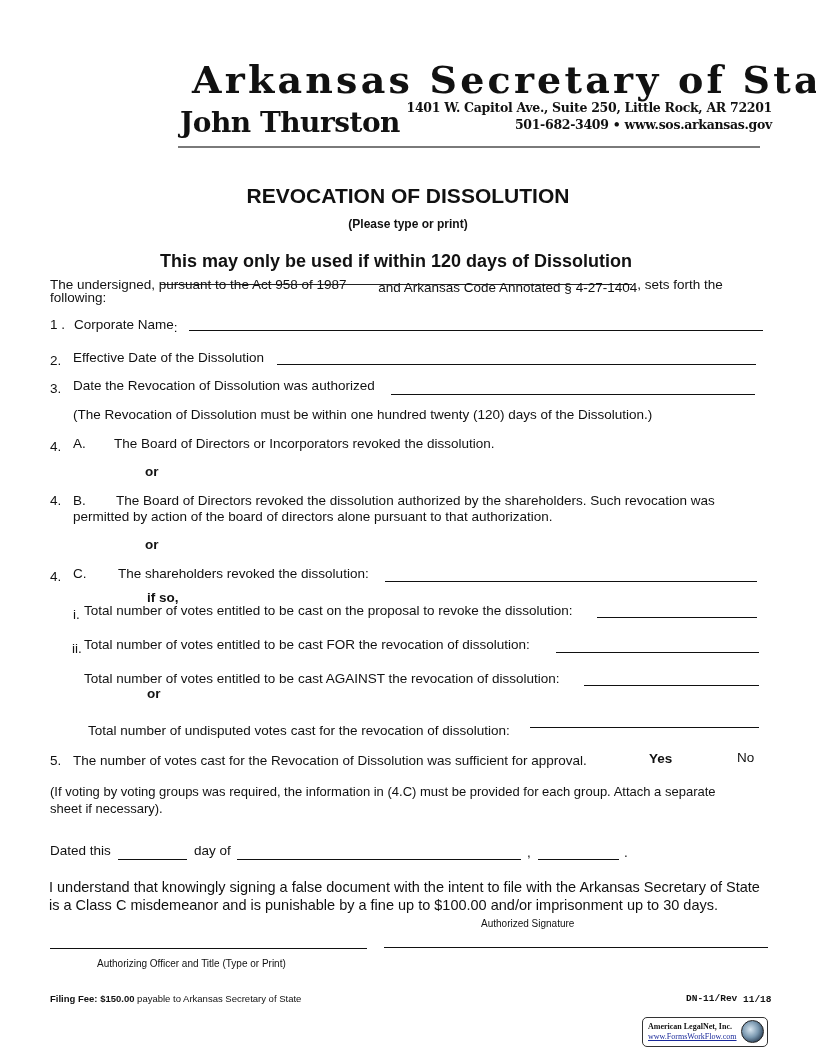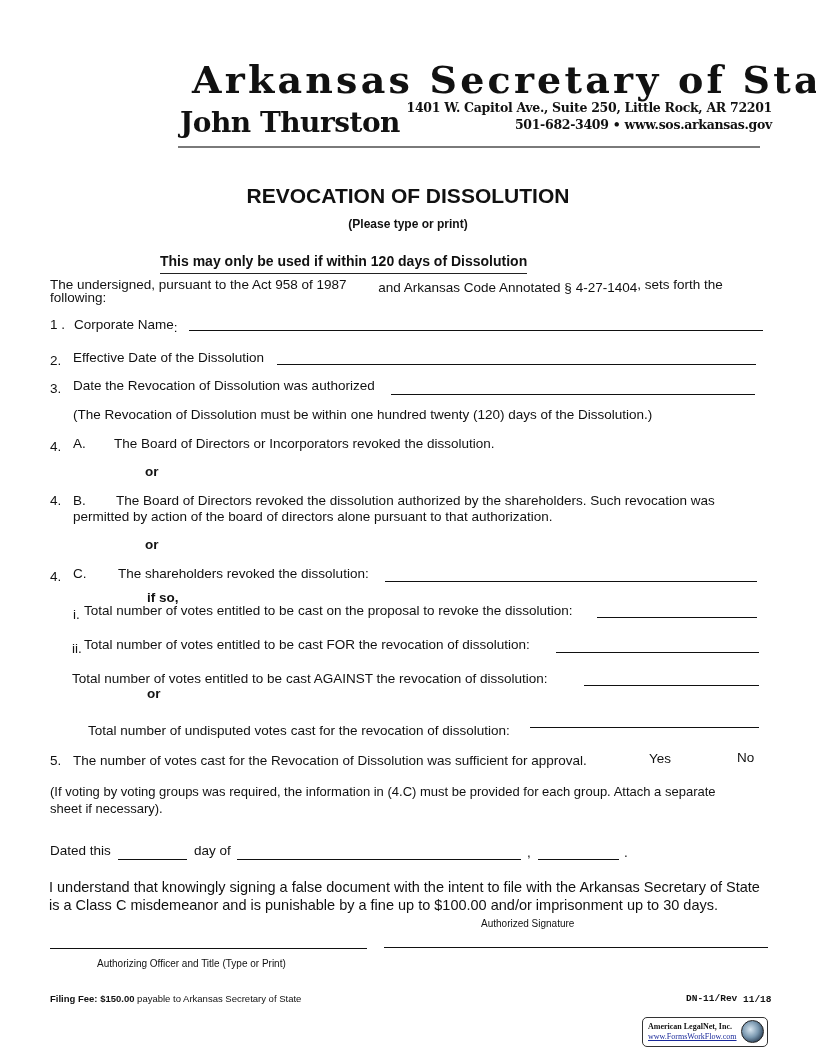--- a/index.html
+++ b/index.html
@@ -10,21 +10,21 @@
 
   
   .lh-title { left: 192px; top: 56px; font-size: 38px; font-weight: bold; letter-spacing: 3.2px; line-height: 48px; }
   .lh-name { left: 180px; top: 104px; font-size: 28px; font-weight: bold; line-height: 38px; letter-spacing: -0.5px; }
   .lh-addr { right: 44px; top: 100px; font-size: 12.5px; font-weight: bold; text-align: right; line-height: 16px; letter-spacing: -0.3px; }
   .lh-phone { right: 44px; top: 117px; font-size: 12.5px; font-weight: bold; text-align: right; line-height: 16px; letter-spacing: -0.3px; }
   .lh-rule { left: 178px; top: 146px; width: 582px; height: 2px; background: #7a7a7a; }
 
   .title { left: 0; width: 816px; top: 183px; text-align: center; font-size: 21px; font-weight: bold; line-height: 26px; }
   .subtitle { left: 0; width: 816px; top: 216px; text-align: center; font-size: 12px; font-weight: bold; line-height: 16px; }
-  .notice { left: 160px; top: 249px; font-size: 14px; font-weight: bold; line-height: 24px; border-bottom: 1.5px solid #222; padding-bottom: 0; }
+  .notice { left: 160px; top: 249px; font-size: 18px; font-weight: bold; line-height: 24px; border-bottom: 1.5px solid #222; padding-bottom: 11px; }
 
   .txt { font-size: 13.5px; line-height: 16px; }
   .small { font-size: 10px; line-height: 12px; }
   .bold { font-weight: bold; }
 
   .line { position: absolute; height: 1.4px; background: #111; }
 
   .logo-box { left: 642px; top: 1017px; width: 126px; height: 30px; border: 1.5px solid #333; border-radius: 5px; background: #fff; }
   .logo-t1 { position: absolute; left: 5px; top: 4px; font-size: 8px; font-family: "Liberation Serif", serif; font-weight: bold; color: #111; }
   .logo-t2 { position: absolute; left: 5px; top: 14px; font-size: 8px; font-family: "Liberation Serif", serif; color: #1a2a9a; text-decoration: underline; }
@@ -84,31 +84,31 @@
 <div class="abs txt bold" style="left:147px; top:590px;text-align:right;">if so,</div>
 
 <div class="abs txt" style="left:73px; top:607px;">i.</div>
 <div class="abs txt" style="left:84px; top:603px;">Total number of votes entitled to be cast on the proposal to revoke the dissolution:</div>
 <div class="line" style="left:597px; top:617px; width:160px;"></div>
 
 <div class="abs txt" style="left:72px; top:641px;">ii.</div>
 <div class="abs txt" style="left:84px; top:637px;">Total number of votes entitled to be cast FOR the revocation of dissolution:</div>
 <div class="line" style="left:556px; top:652px; width:203px;"></div>
 
-<div class="abs txt" style="left:72px; top:671px;">Total number of votes entitled to be cast AGAINST the revocation of dissolution:</div>
+<div class="abs txt" style="left:84px; top:671px;">Total number of votes entitled to be cast AGAINST the revocation of dissolution:</div>
 <div class="line" style="left:584px; top:685px; width:175px;"></div>
 
 <div class="abs txt bold" style="left:147px; top:686px;">or</div>
 
 <div class="abs txt" style="left:88px; top:714px;margin-top:9px;">Total number of undisputed votes cast for the revocation of dissolution:</div>
 <div class="line" style="left:530px; top:727px; width:229px;"></div>
 
 <div class="abs txt" style="left:50px; top:753px;">5.</div>
 <div class="abs txt" style="left:73px; top:753px;">The number of votes cast for the Revocation of Dissolution was sufficient for approval.</div>
-<div class="abs txt" style="left:649px; top:751px;">Yes</div>
+<div class="abs txt" style="left:649px; top:751px;font-weight:bold;">Yes</div>
 <div class="abs txt" style="left:737px; top:750px;">No</div>
 
 <div class="abs txt" style="left:50px; top:784px; font-size:13px;">(If voting by voting groups was required, the information in (4.C) must be provided for each group. Attach a separate</div>
 <div class="abs txt" style="left:50px; top:801px; font-size:13px;">sheet if necessary).</div>
 
 <div class="abs txt" style="left:50px; top:843px;">Dated this</div>
 <div class="line" style="left:118px; top:859px; width:69px;"></div>
 <div class="abs txt" style="left:194px; top:843px;">day of</div>
 <div class="line" style="left:237px; top:859px; width:284px;"></div>
 <div class="abs txt" style="left:527px; top:845px;">,</div>

